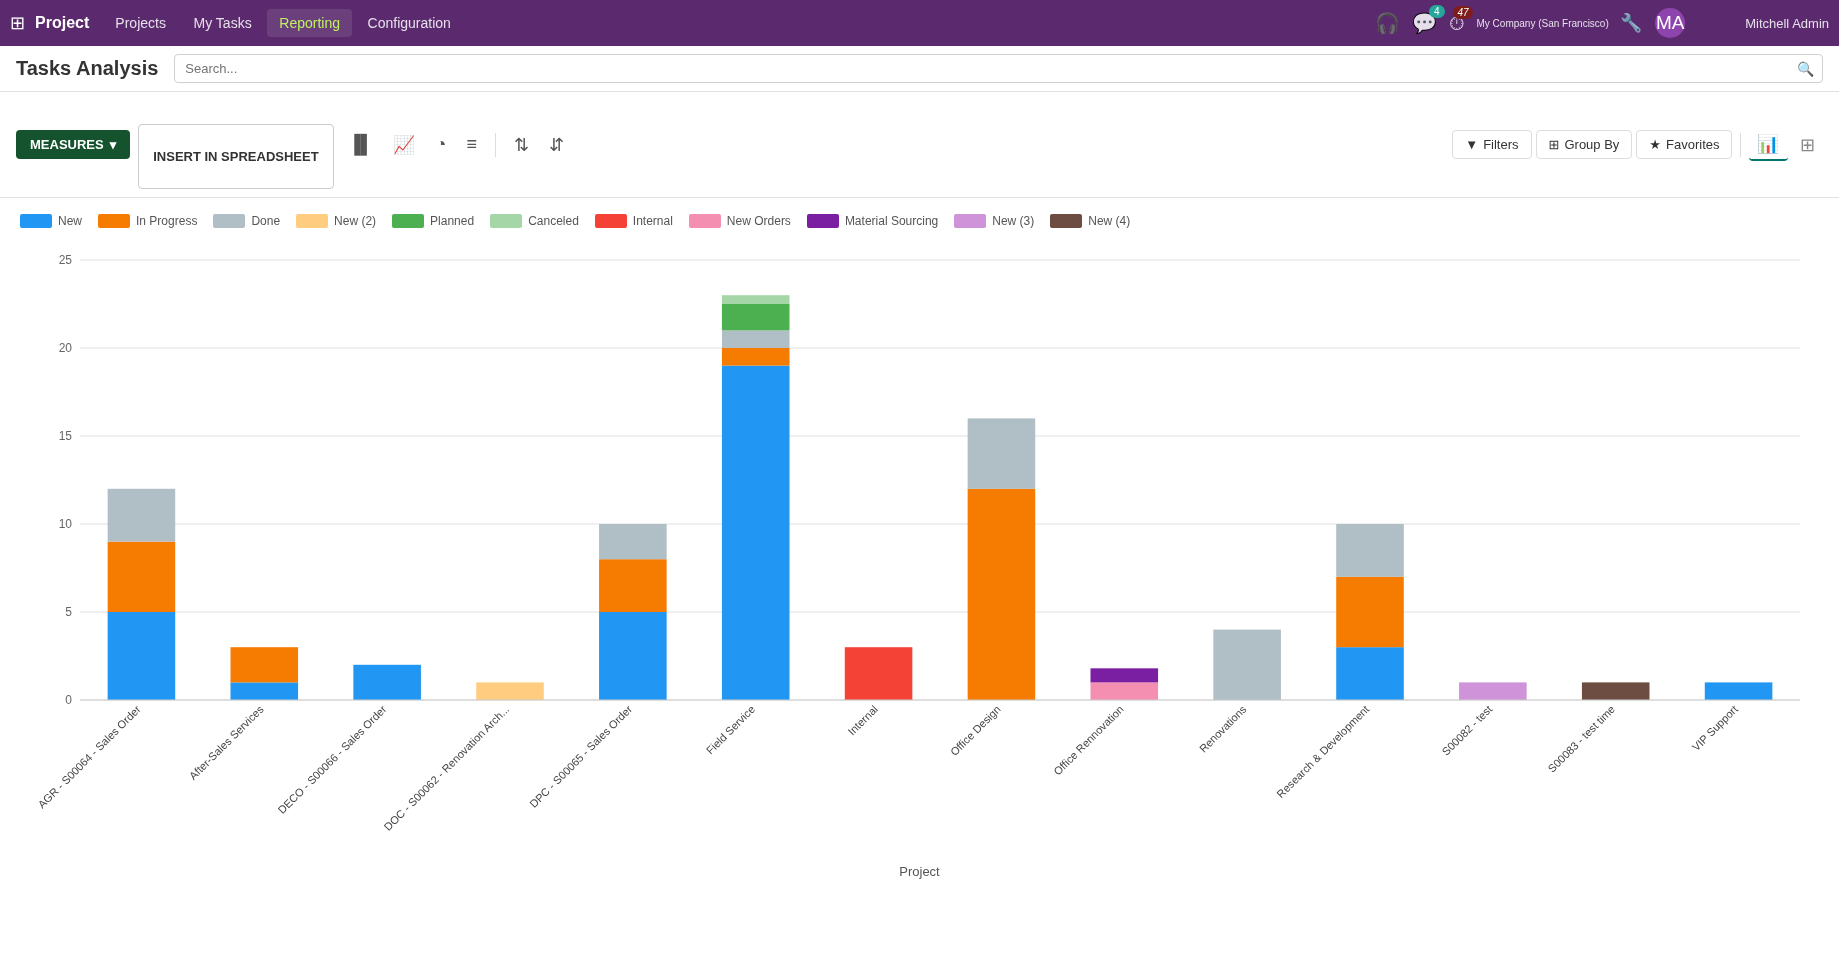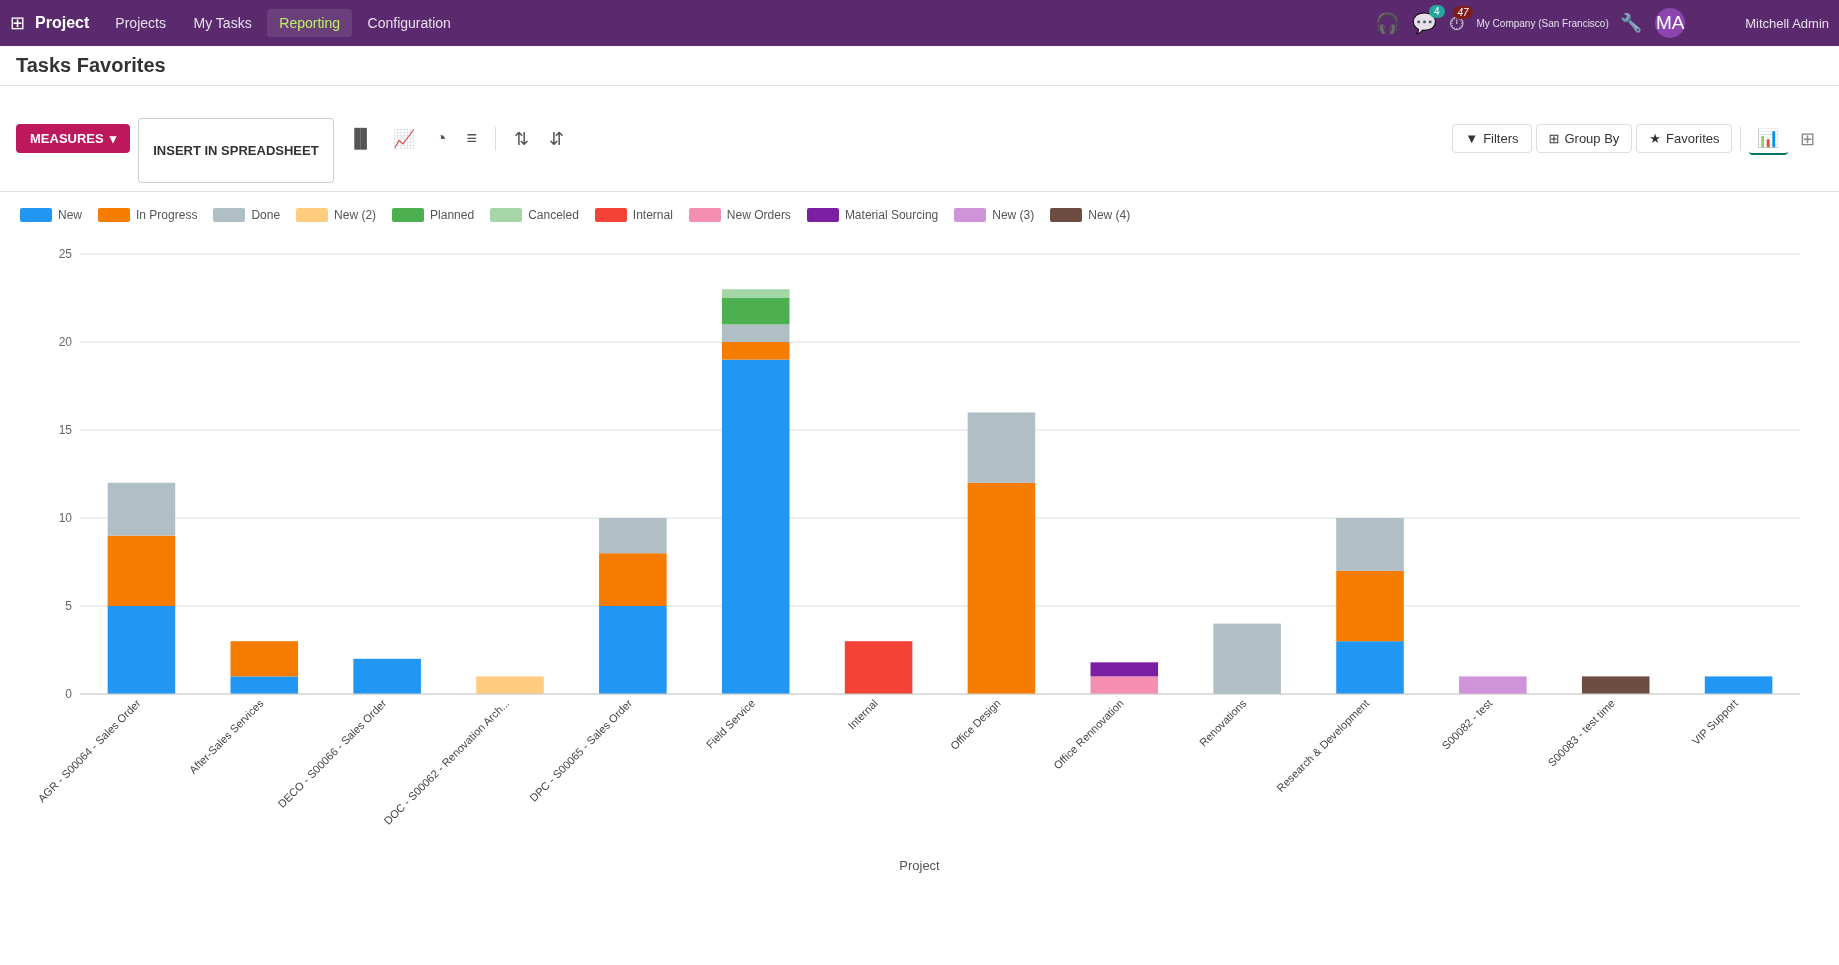--- a/index.html
+++ b/index.html
@@ -121,21 +121,21 @@
 
     
     .toolbar {
       display: flex;
       align-items: center;
       padding: 8px 16px;
       border-bottom: 1px solid #e0e0e0;
       gap: 8px;
     }
     .btn-measures {
-      background: #be185d;
+      background: #14532d;
       color: #fff;
       border: none;
       border-radius: 4px;
       padding: 7px 14px;
       font-size: 13px;
       font-weight: bold;
       cursor: pointer;
       display: flex;
       align-items: center;
       gap: 6px;
@@ -259,21 +259,25 @@
       <span class="nav-badge orange">47</span>
     </div>
     <span class="company-name">My Company (San Francisco)</span>
     <span class="nav-icon-btn" style="font-size:18px;">🔧</span>
     <div class="nav-avatar">MA</div>
     <span class="nav-user-name">Mitchell Admin</span>
   </div>
 </div>
 
 <div class="search-bar">
-  <span class="page-title">Tasks Favorites</span>
+  <span class="page-title">Tasks Analysis</span>
+  <div class="search-input-wrap">
+    <input type="text" class="search-input" placeholder="Search..." style="">
+    <span class="search-icon-btn">🔍</span>
+  </div>
 </div>
 
 <div class="toolbar">
   <button class="btn-measures">
     <span>MEASURES</span>
     <span>▾</span>
   </button>
   <button class="btn-insert">
     <span>INSERT IN SPREADSHEET</span>
   </button>

